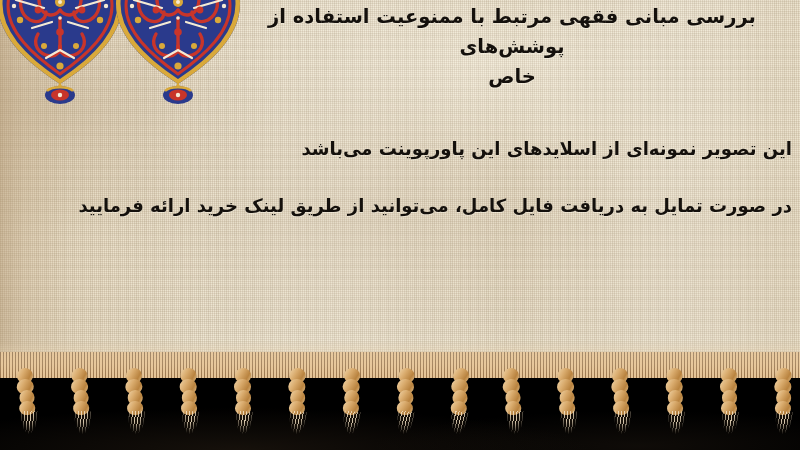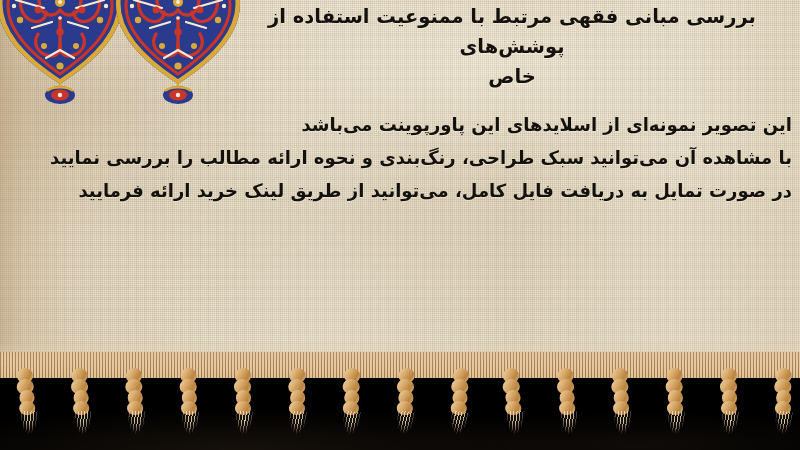--- a/index.html
+++ b/index.html
@@ -151,21 +151,21 @@
     position: absolute;
     right: 8px; top: 108px;
     width: 784px;
     text-align: right;
     color: #14100c;
     font-size: 18px;
     line-height: 33px;
     font-weight: 700;
     text-shadow: 0 1px 0 rgba(255,250,238,0.4);
   }
-  .body-line { display: block; white-space: nowrap; }
+  .body-line { display: block; white-space: nowrap; margin-top: 24px; }
   .body-line.l1 { padding-left: 6px; }
 </style>
 </head>
 <body>
 
 <div id="slide">
 
   <div class="canvas-panel"></div>
   <div class="canvas-foot"></div>
   <div class="rug-field"></div>
@@ -301,21 +301,20 @@
     </svg>
   </div>
 
   <div class="title-block">
     <span>بررسی مبانی فقهی مرتبط با ممنوعیت استفاده از پوشش‌های</span><br>
     <span>خاص</span>
   </div>
 
   <div class="body-block">
     <span class="body-line l1">این تصویر نمونه‌ای از اسلایدهای این پاورپوینت می‌باشد</span>
-    <span class="body-line">با مشاهده آن می‌توانید سبک طراحی، رنگ‌بندی و نحوه ارائه مطالب را بررسی نمایید</span>
     <span class="body-line">در صورت تمایل به دریافت فایل کامل، می‌توانید از طریق لینک خرید ارائه فرمایید</span>
   </div>
 
   <div class="fringe-layer">
     <div class="fringe-band"></div>
     <div id="tassels">
         <div class="tassel" style="left: 14px; transform: rotate(-4deg);">
           <div class="knot k1"></div>
           <div class="knot k2"></div>
           <div class="knot k3"></div>

